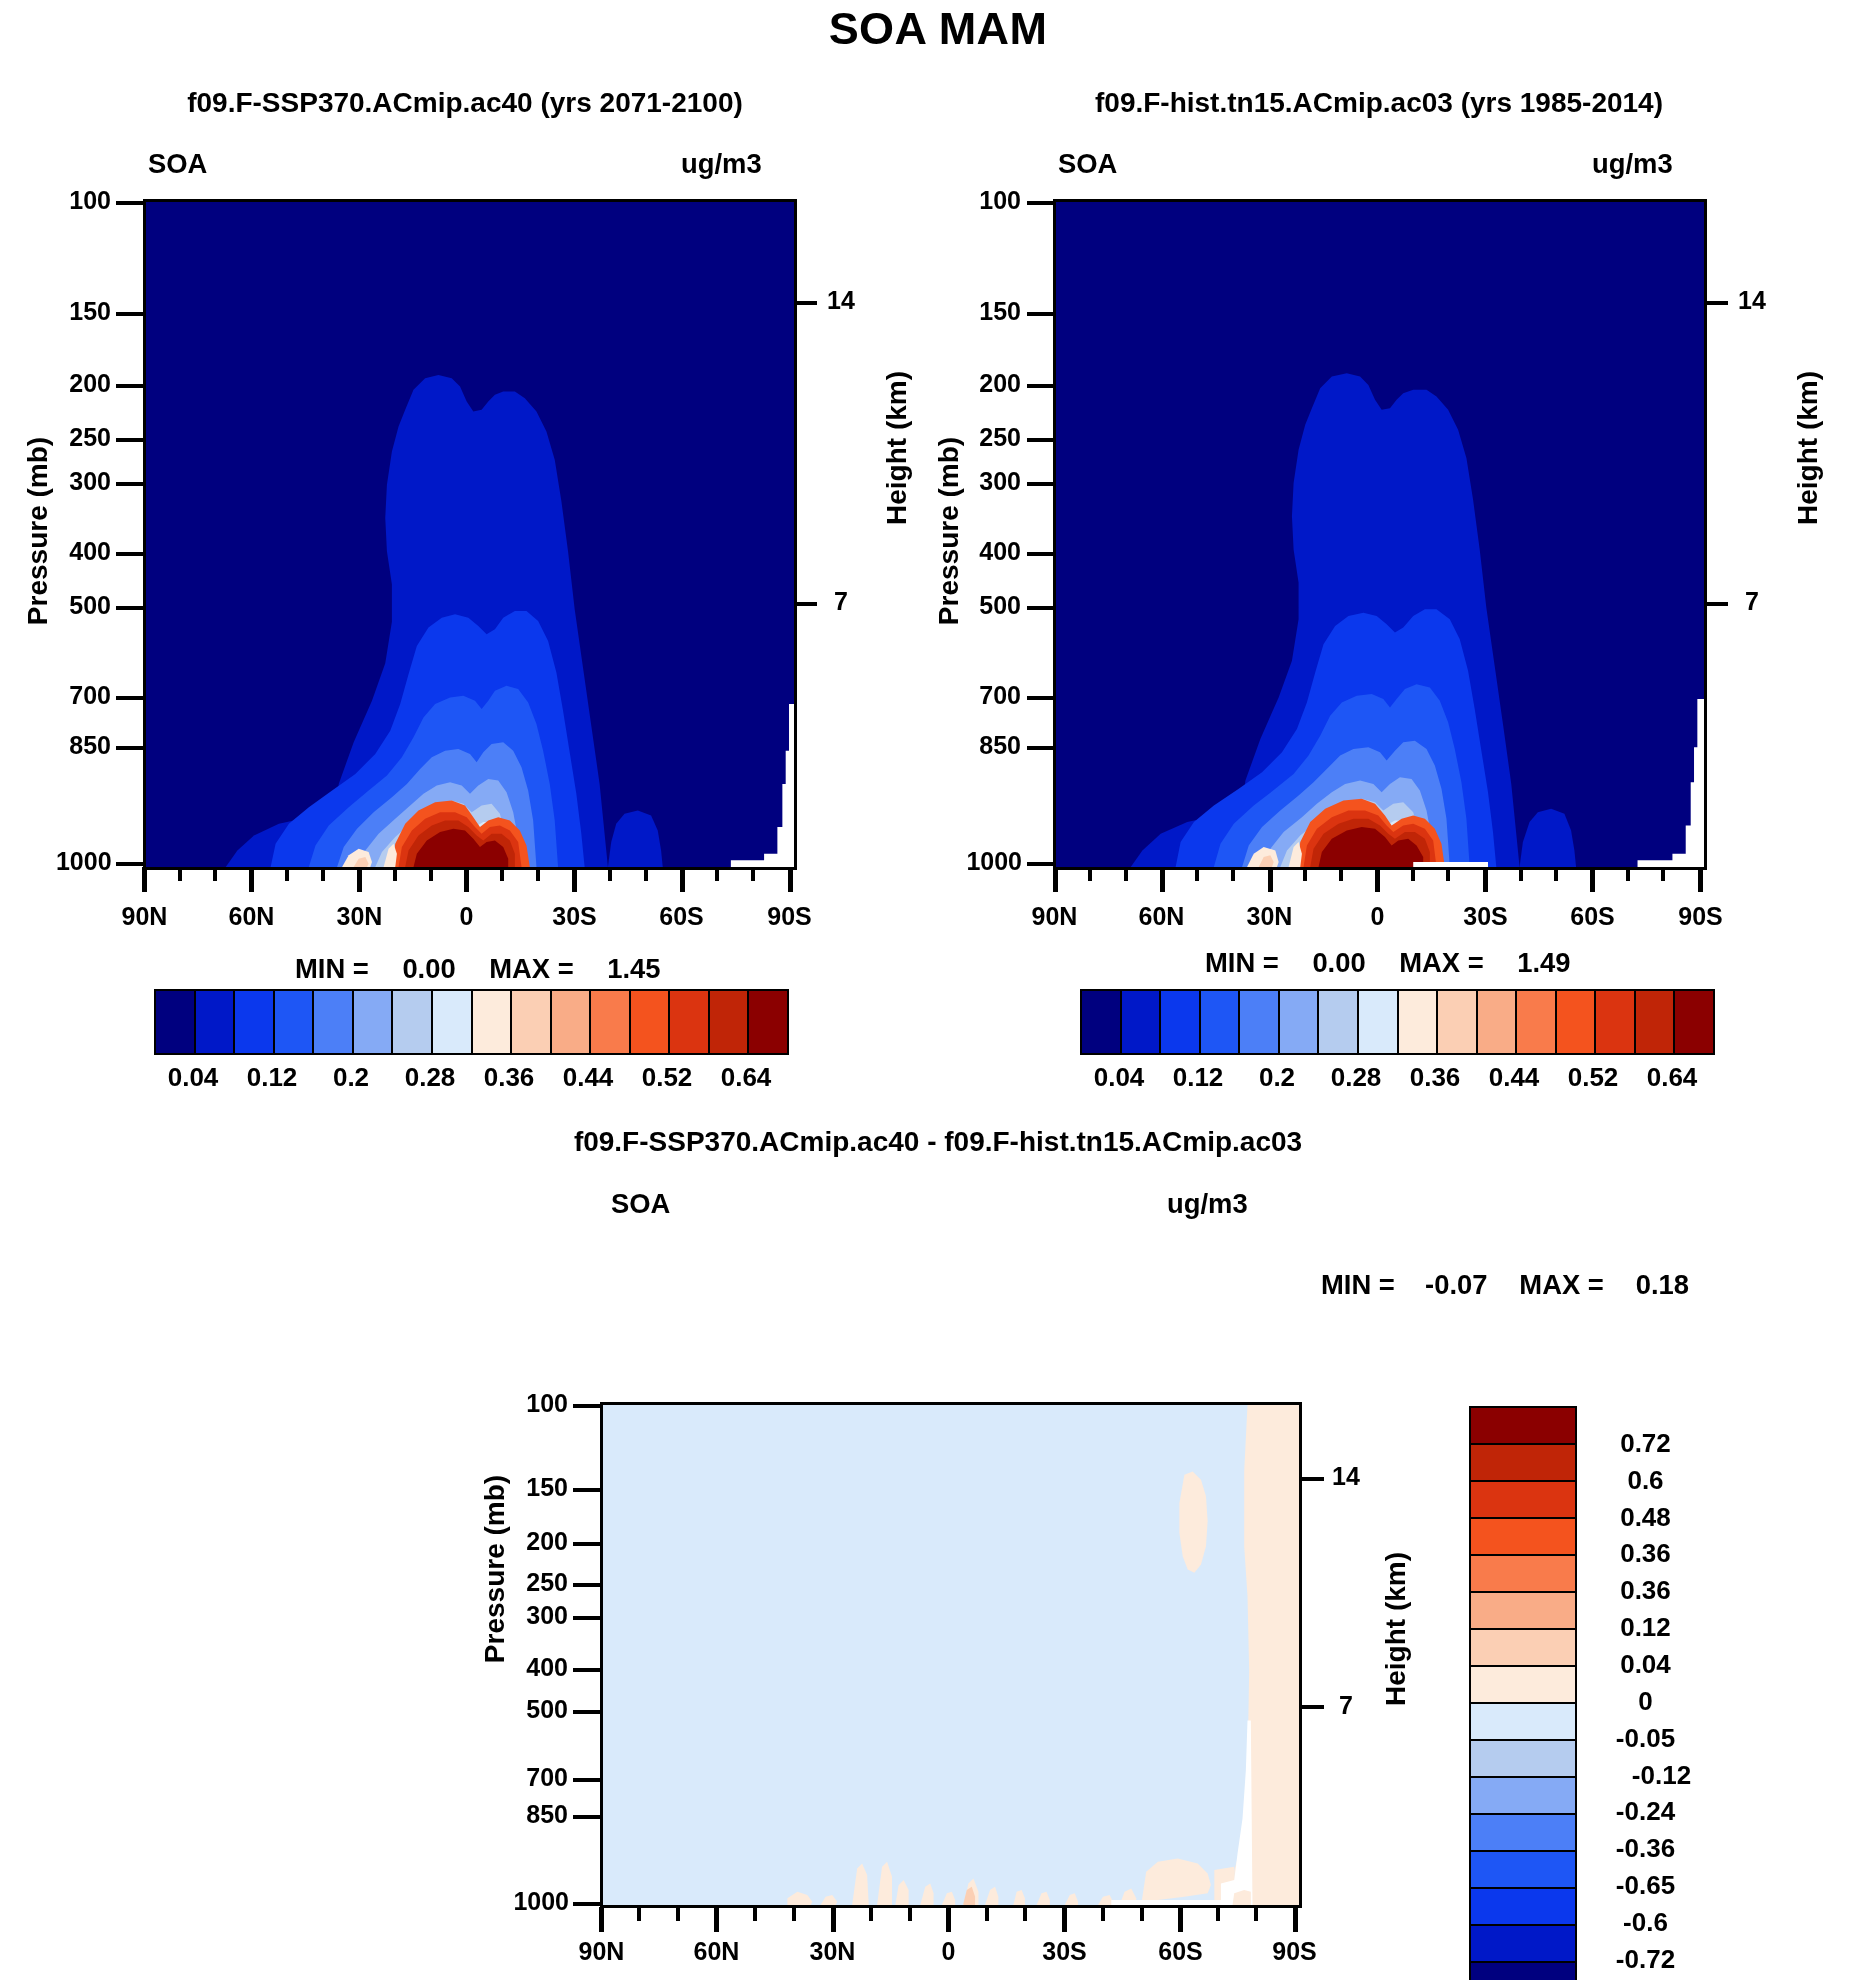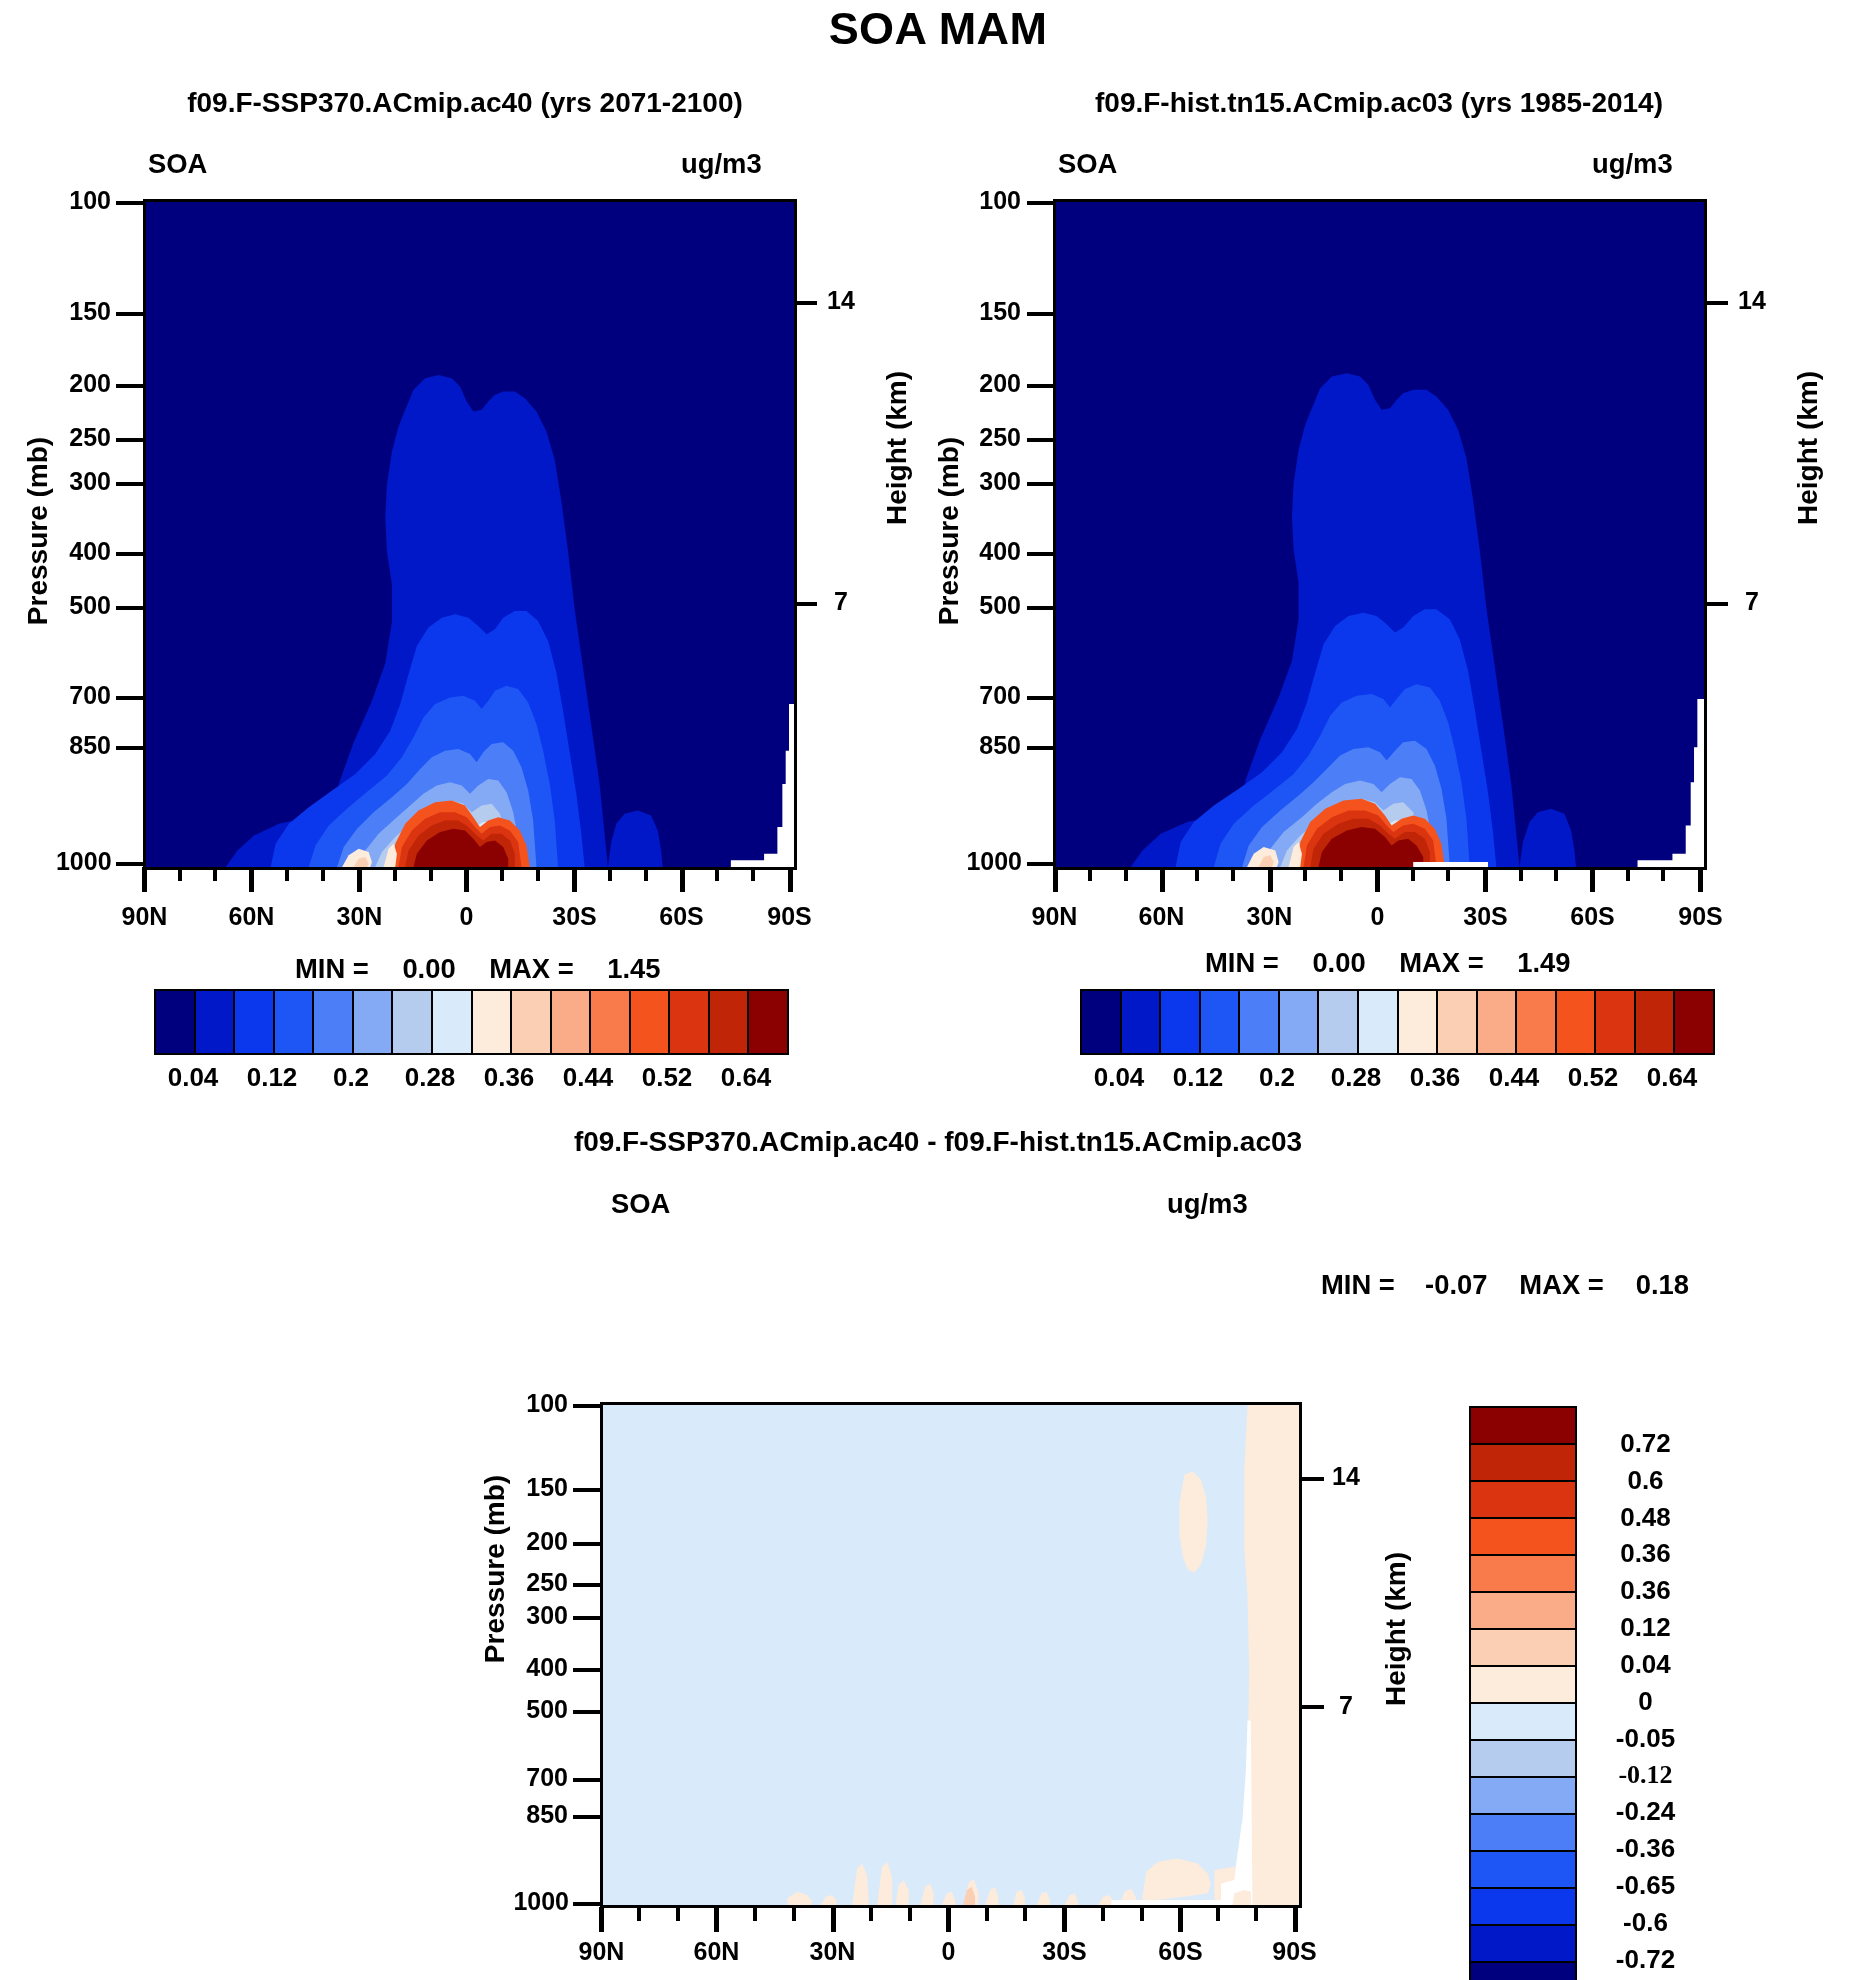--- a/index.html
+++ b/index.html
@@ -486,20 +486,20 @@
 <div class="cbar-v-labels" id="cbvlab" style="left:1583px;top:1406px;width:150px;height:590px;">
     <span style="top: 37px; left: 0px; width: 125px; text-align: center;">0.72</span>
     <span style="top: 74px; left: 0px; width: 125px; text-align: center;">0.6</span>
     <span style="top: 111px; left: 0px; width: 125px; text-align: center;">0.48</span>
     <span style="top: 147px; left: 0px; width: 125px; text-align: center;">0.36</span>
     <span style="top: 184px; left: 0px; width: 125px; text-align: center;">0.36</span>
     <span style="top: 221px; left: 0px; width: 125px; text-align: center;">0.12</span>
     <span style="top: 258px; left: 0px; width: 125px; text-align: center;">0.04</span>
     <span style="top: 295px; left: 0px; width: 125px; text-align: center;">0</span>
     <span style="top: 332px; left: 0px; width: 125px; text-align: center;">-0.05</span>
-    <span style="top: 369px; left: 0px; width: 125px; text-align: center; font-family: Liberation Serif, serif;">-0.12</span>
+    <span style="top: 369px; left: 16px; width: 125px; text-align: center;">-0.12</span>
     <span style="top: 405px; left: 0px; width: 125px; text-align: center;">-0.24</span>
     <span style="top: 442px; left: 0px; width: 125px; text-align: center;">-0.36</span>
     <span style="top: 479px; left: 0px; width: 125px; text-align: center;">-0.65</span>
     <span style="top: 516px; left: 0px; width: 125px; text-align: center;">-0.6</span>
     <span style="top: 553px; left: 0px; width: 125px; text-align: center;">-0.72</span>
   </div>
 
 
 </body></html>

